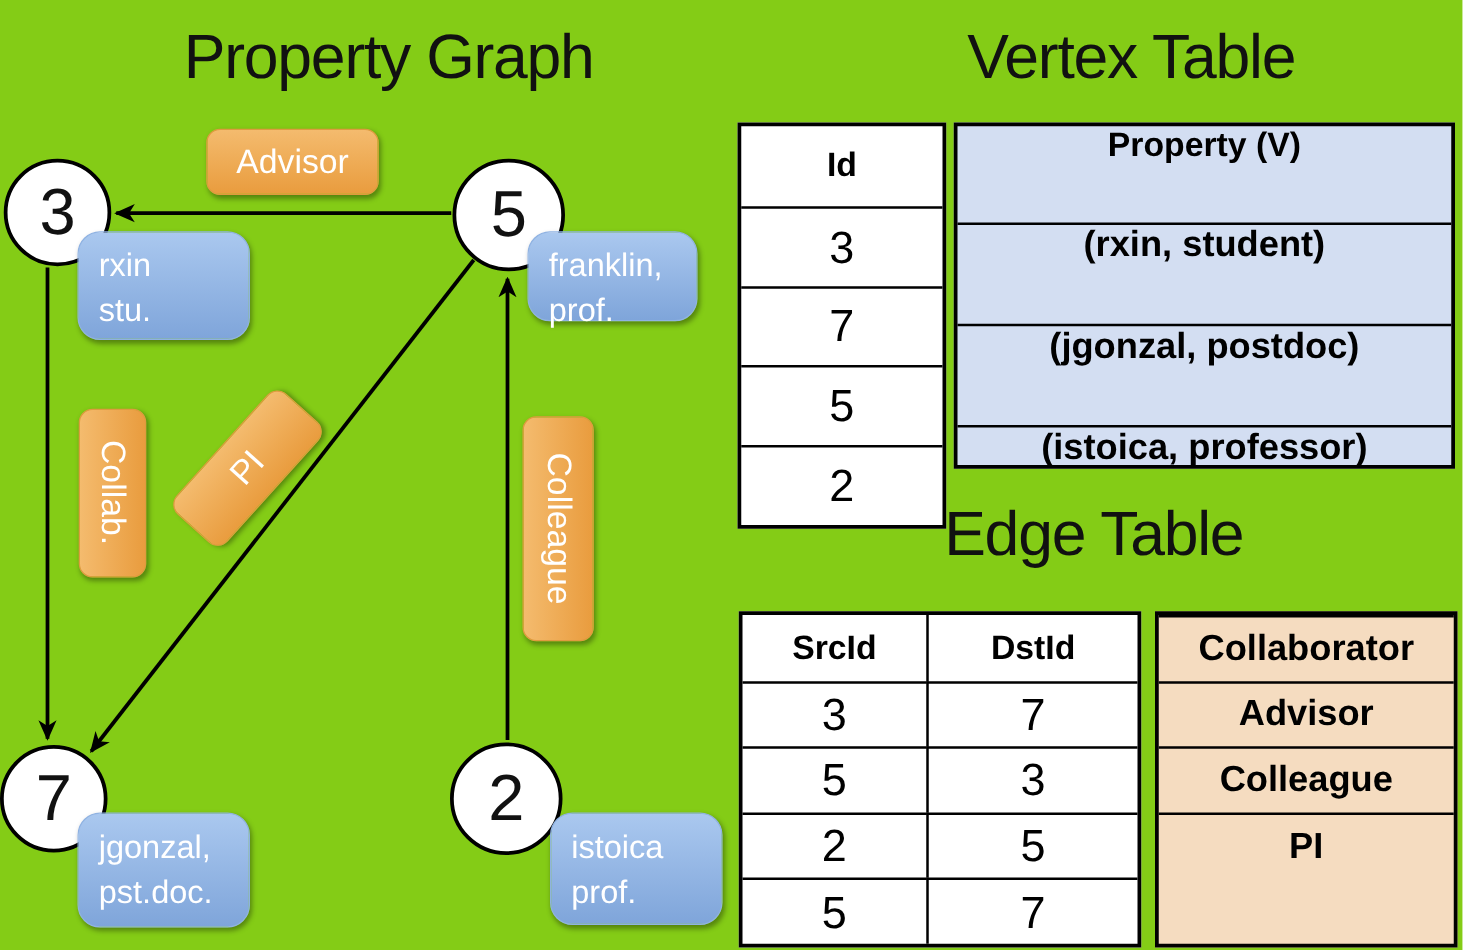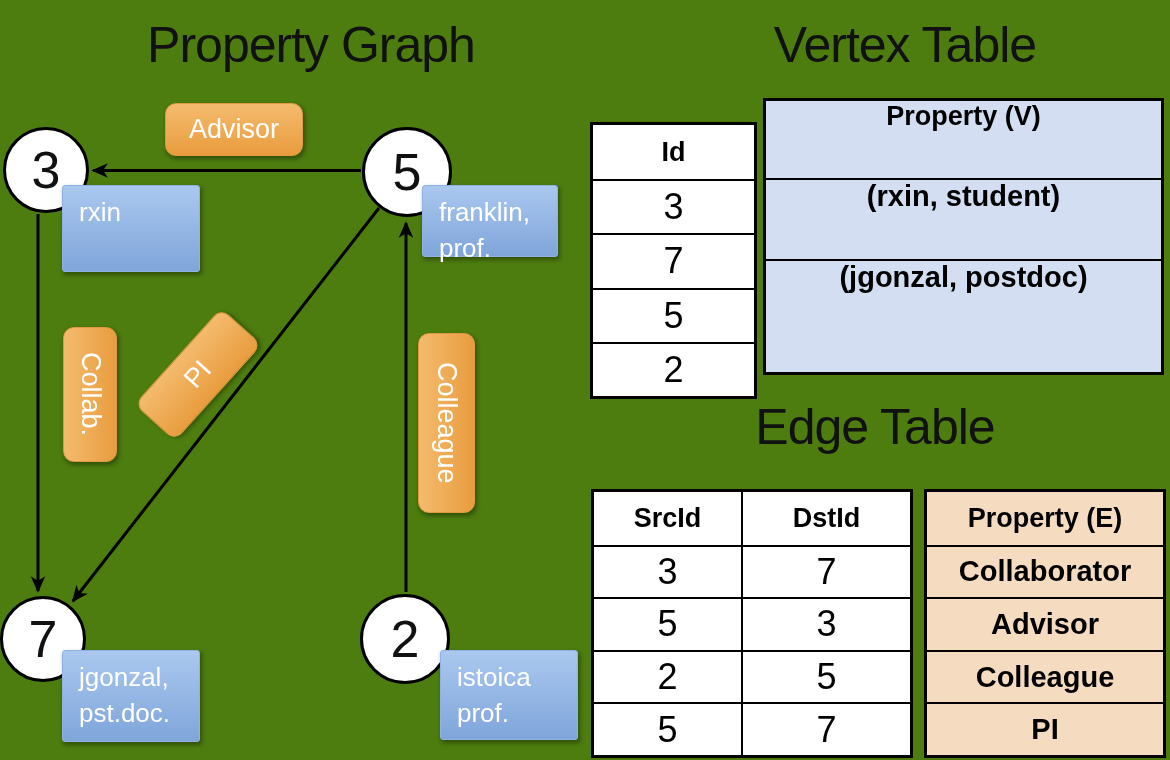--- a/index.html
+++ b/index.html
@@ -1,17 +1,17 @@
 <!DOCTYPE html>
 <html><head>
 <meta charset="utf-8">
 <style>
   html,body{margin:0;padding:0;background:#fff;}
   .stage{
-    position:relative;width:1170px;height:760px;background:#4d7c0f;overflow:hidden;
+    position:relative;width:1170px;height:760px;background:#84cc16;overflow:hidden;
     font-family:"Liberation Sans",sans-serif;color:#000;
   }
   
   .title{
     position:absolute;margin:0;font-weight:300;font-size:50px;letter-spacing:-1px;
     text-align:center;white-space:nowrap;color:#111;
   }
   .title.pg{left:61px;top:16px;width:500px;}
   .title.vt{left:705px;top:16px;width:400px;}
   .title.et{left:675px;top:398px;width:400px;}
@@ -25,21 +25,21 @@
   .node.n3{left:3px;top:127px;width:86px;height:86px;}
   .node.n5{left:362px;top:127px;width:90px;height:90px;}
   .node.n7{left:0px;top:596px;width:86px;height:86px;}
   .node.n2{left:360px;top:594px;width:90px;height:90px;}
 
   
   svg.edges{position:absolute;left:0;top:0;}
 
   
   .vbox{
-    position:absolute;border-radius:3px;
+    position:absolute;border-radius:18px;
     background:linear-gradient(180deg,#aac8ef 0%,#7fa5da 100%);
     border:1px solid #8fb2e2;
     box-shadow:1.5px 2.5px 4px rgba(0,0,0,0.35);
     color:#fff;font-size:26px;line-height:36px;
     padding:8px 8px 8px 16px;box-sizing:border-box;
   }
   .vbox span{display:block;}
   .vbox.rxin{left:62px;top:185px;width:138px;height:87px;}
   .vbox.franklin{left:422px;top:185px;width:136px;height:72px;}
   .vbox.jgonzal{left:62px;top:650px;width:138px;height:92px;}
@@ -73,21 +73,21 @@
   .tbox .cell{
     display:flex;align-items:center;justify-content:center;
     box-sizing:border-box;white-space:nowrap;
   }
   .tbox .cell.rb{border-top:2.5px solid #000;}
   .tbox .cell.lb{border-left:2.5px solid #000;}
   .cell.head{font-weight:700;font-size:27px;}
   .cell.idv{font-size:36px;font-weight:300;}
   .cell.prop{font-size:29px;font-weight:700;}
 
-  .vt-id{left:590px;top:98px;width:167px;height:277px;grid-template-rows:repeat(5,1fr);margin-top:24px;}
+  .vt-id{left:590px;top:98px;width:167px;height:325px;grid-template-rows:repeat(5,1fr);}
   .vt-prop{left:763px;top:98px;width:401px;height:277px;grid-template-rows:repeat(5,1fr);background:#d3def2;gap:46px;}
   .et-ids{left:591px;top:489px;width:322px;height:269px;grid-template-columns:147px 1fr;grid-template-rows:repeat(5,1fr);}
   .et-prop{left:924px;top:489px;width:242px;height:269px;grid-template-rows:repeat(5,1fr);background:#f5dcc0;}
 </style>
 </head>
 <body>
 
 <div class="stage">
 
   <h1 class="title pg">Property Graph</h1>
@@ -114,20 +114,21 @@
       </marker>
     </defs>
     <line x1="361" y1="170.5" x2="93" y2="170.5" stroke="#000" stroke-width="3" marker-end="url(#arrow)"></line>
     <line x1="38" y1="214" x2="38" y2="591" stroke="#000" stroke-width="3" marker-end="url(#arrow)"></line>
     <line x1="379" y1="208" x2="73" y2="601" stroke="#000" stroke-width="3" marker-end="url(#arrow)"></line>
     <line x1="406" y1="592" x2="406" y2="223" stroke="#000" stroke-width="3" marker-end="url(#arrow)"></line>
   </svg>
 
   <div class="vbox rxin">
     <span>rxin</span>
+    <span>stu.</span>
   </div>
   <div class="vbox franklin">
     <span>franklin,</span>
     <span>prof.</span>
   </div>
   <div class="vbox jgonzal">
     <span>jgonzal,</span>
     <span>pst.doc.</span>
   </div>
   <div class="vbox istoica">
@@ -145,36 +146,36 @@
     <div class="cell idv rb">3</div>
     <div class="cell idv rb">7</div>
     <div class="cell idv rb">5</div>
     <div class="cell idv rb">2</div>
   </div>
 
   <div class="tbox vt-prop">
     <div class="cell head">Property (V)</div>
     <div class="cell prop rb">(rxin, student)</div>
     <div class="cell prop rb">(jgonzal, postdoc)</div>
+    <div class="cell prop rb">(istoica, professor)</div>
   </div>
 
   <div class="tbox et-ids">
     <div class="cell head">SrcId</div>
     <div class="cell head lb">DstId</div>
     <div class="cell idv rb">3</div>
     <div class="cell idv rb lb">7</div>
     <div class="cell idv rb">5</div>
     <div class="cell idv rb lb">3</div>
     <div class="cell idv rb">2</div>
     <div class="cell idv rb lb">5</div>
     <div class="cell idv rb">5</div>
     <div class="cell idv rb lb">7</div>
   </div>
 
   <div class="tbox et-prop">
-    <div class="cell head">Property (E)</div>
     <div class="cell prop rb">Collaborator</div>
     <div class="cell prop rb">Advisor</div>
     <div class="cell prop rb">Colleague</div>
     <div class="cell prop rb">PI</div>
   </div>
 
 </div>
 
 </body></html>

